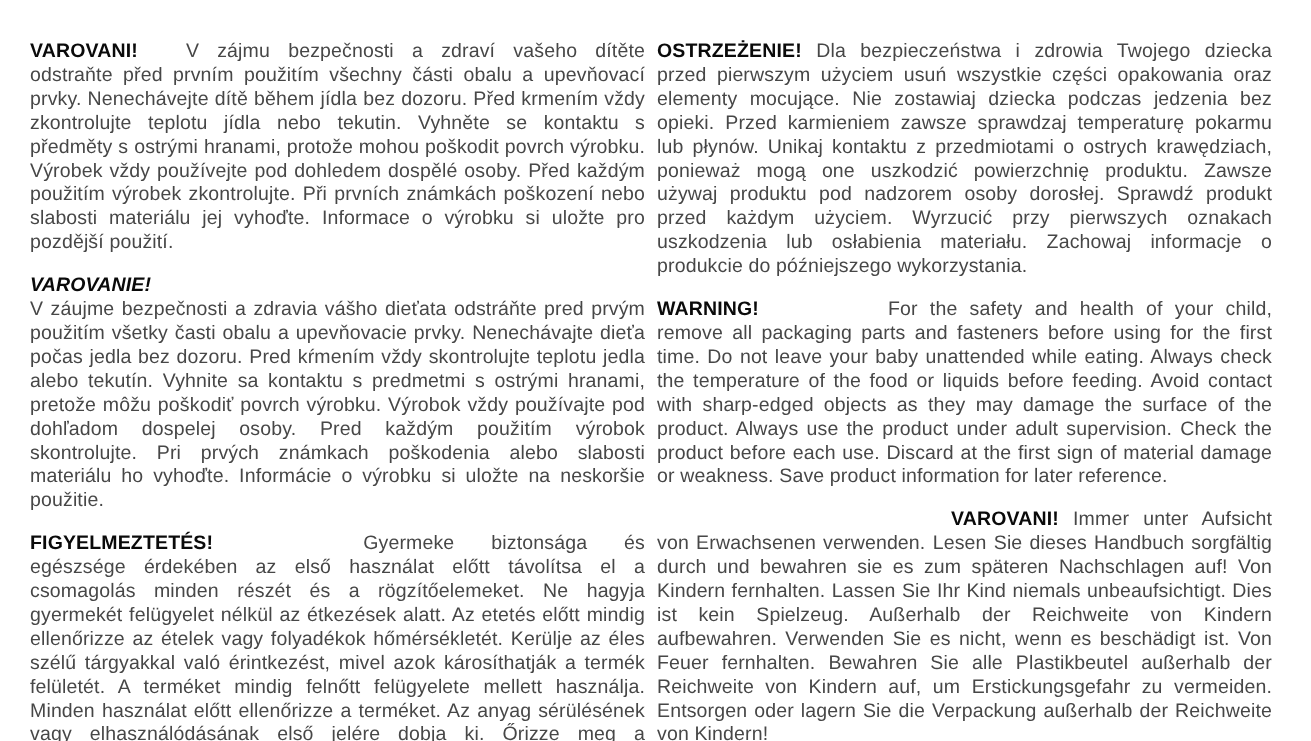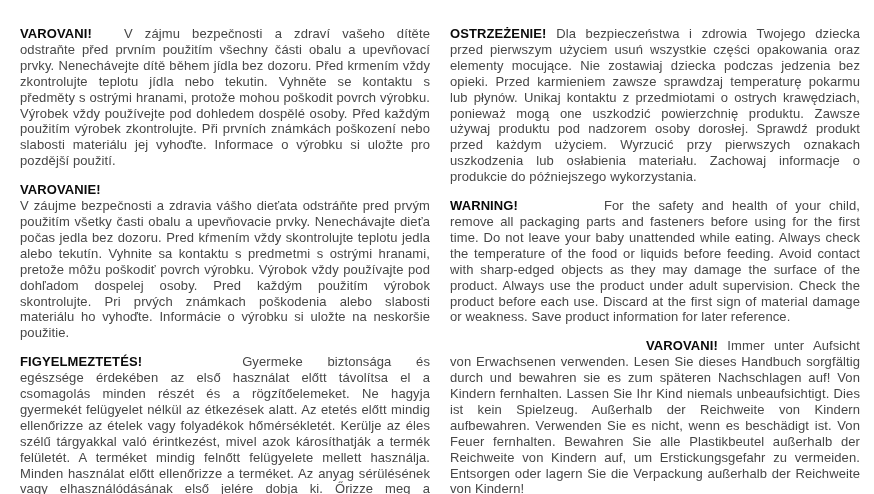--- a/index.html
+++ b/index.html
@@ -9,41 +9,42 @@
     height: 494px;
     background: #ffffff;
     overflow: hidden;
   }
   .sheet {
     box-sizing: border-box;
     width: 874px;
     height: 494px;
     padding: 26px 14px 0 20px;
     display: flex;
-    gap: 20px;
+    gap: 8px;
     font-family: "Liberation Sans", sans-serif;
   }
   .col {
     width: 410px;
     flex: 0 0 410px;
   }
   .section {
     margin: 0 0 13px 0;
     text-align: justify;
     font-size: 13px;
     line-height: 15.9px;
     color: #474747;
     letter-spacing: 0.1px;
   }
   .section .heading {
     font-weight: bold;
     color: #0a0a0a;
   }
   .heading-block {
     display: block;
+    font-style: italic;
   }
   .hgap {
     display: inline-block;
     height: 1px;
     vertical-align: baseline;
   }
   .hgap-cs { width: 32px; }
   .hgap-hu { width: 100px; }
   .hgap-en { width: 86px; }
   .sec-de { text-indent: 196px; }

